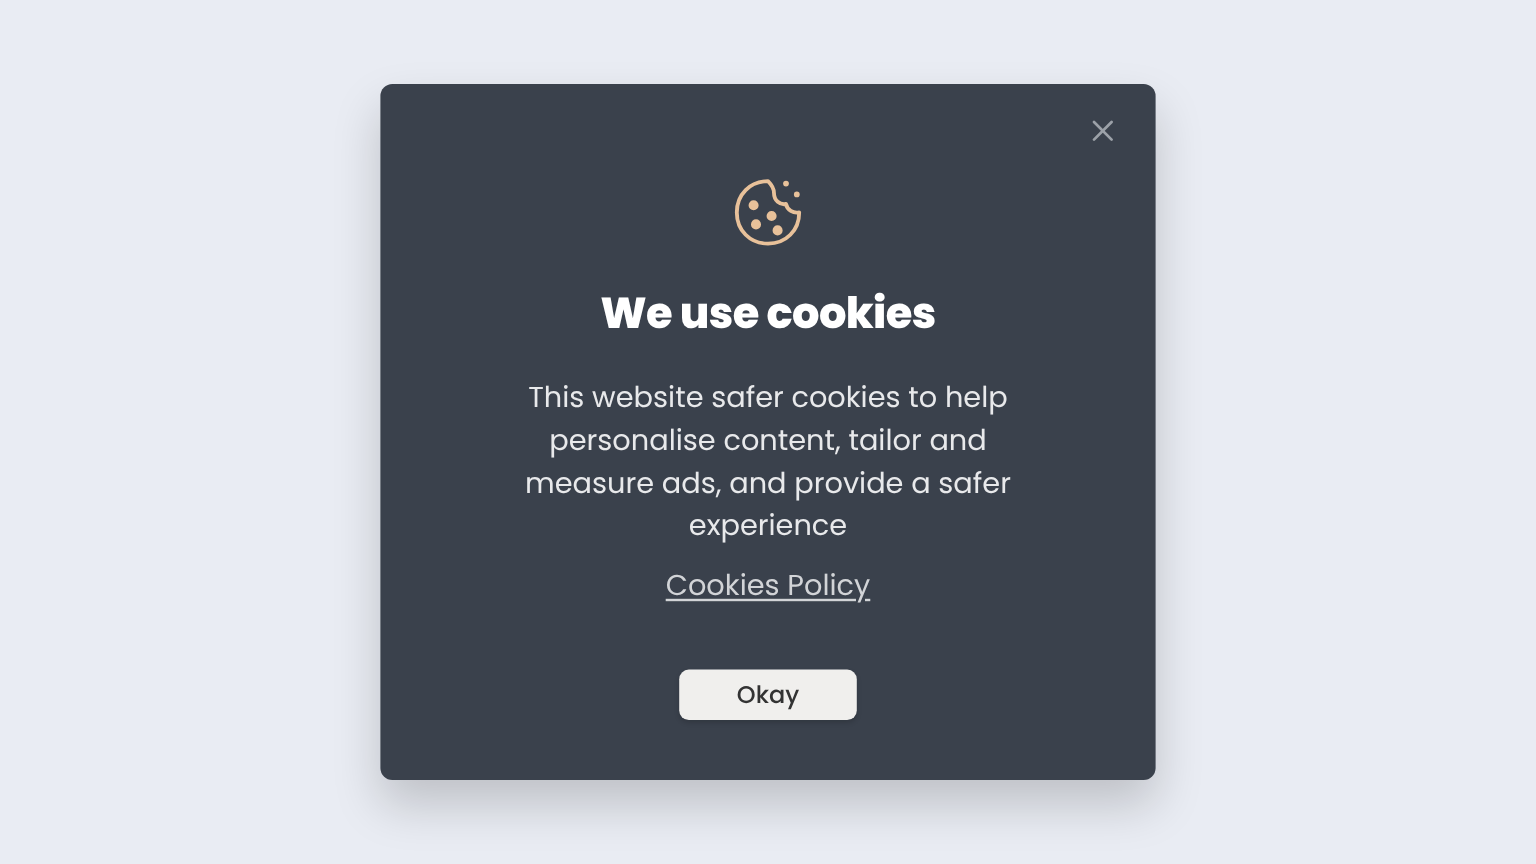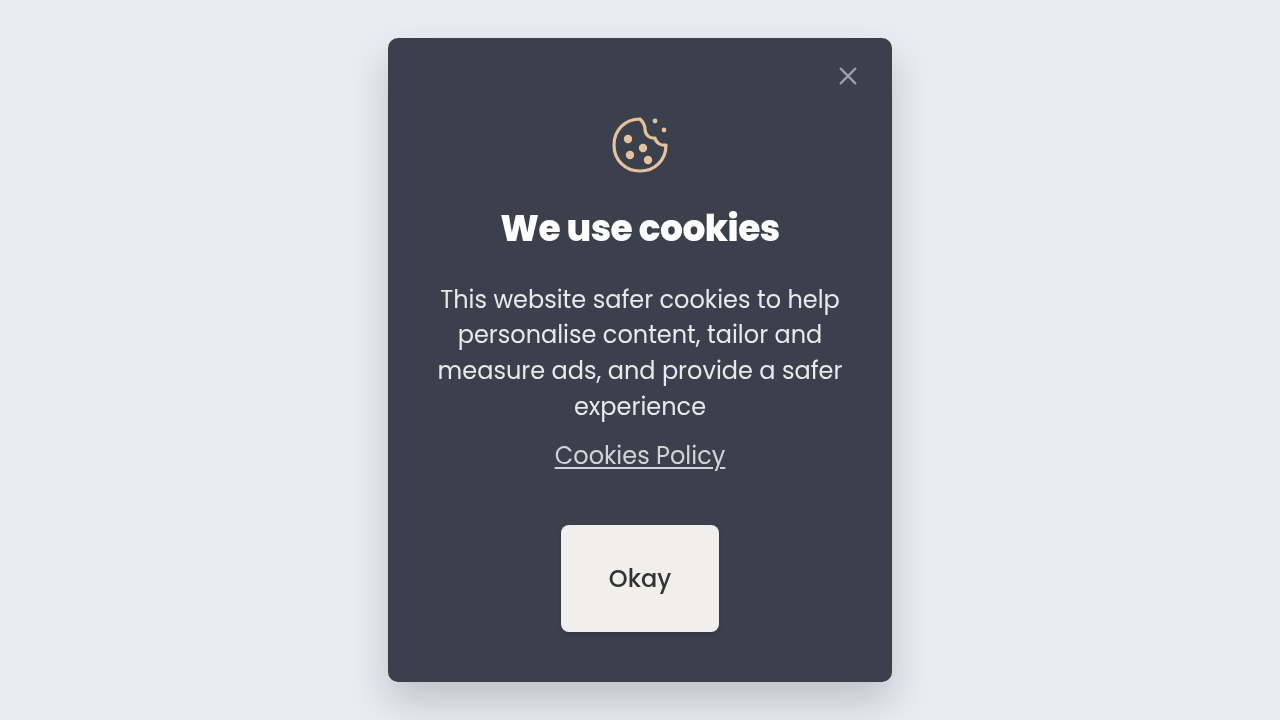--- a/index.html
+++ b/index.html
@@ -11,21 +11,21 @@
       width: 1280px;
       height: 720px;
       background-color: #e9ecf3;
       display: flex;
       align-items: center;
       justify-content: center;
       font-family: 'Segoe UI', -apple-system, BlinkMacSystemFont, Poppins, sans-serif;
       overflow: hidden;
     }
     .modal {
-      width: 504px;
+      width: 646px;
       background-color: #3a414c;
       border-radius: 10px;
       position: relative;
       padding: 55px 40px 50px 40px;
       box-shadow: 0 20px 40px rgba(0,0,0,0.18);
       text-align: center;
     }
     .close-btn {
       position: absolute;
       top: 26px;
@@ -77,22 +77,22 @@
       text-underline-offset: 3px;
       font-weight: 400;
       margin-bottom: 52px;
       cursor: pointer;
     }
     .okay-btn {
       background-color: #f0efed;
       color: #333333;
       border: none;
       border-radius: 8px;
-      padding: 36px 48px;
-      font-size: 24px;
+      padding: 6px 48px;
+      font-size: 20px;
       font-weight: 500;
       cursor: pointer;
       font-family: inherit;
       box-shadow: 0 2px 4px rgba(0,0,0,0.15);
     }
   </style>
 </head>
 <body>
 
 <div class="modal">

